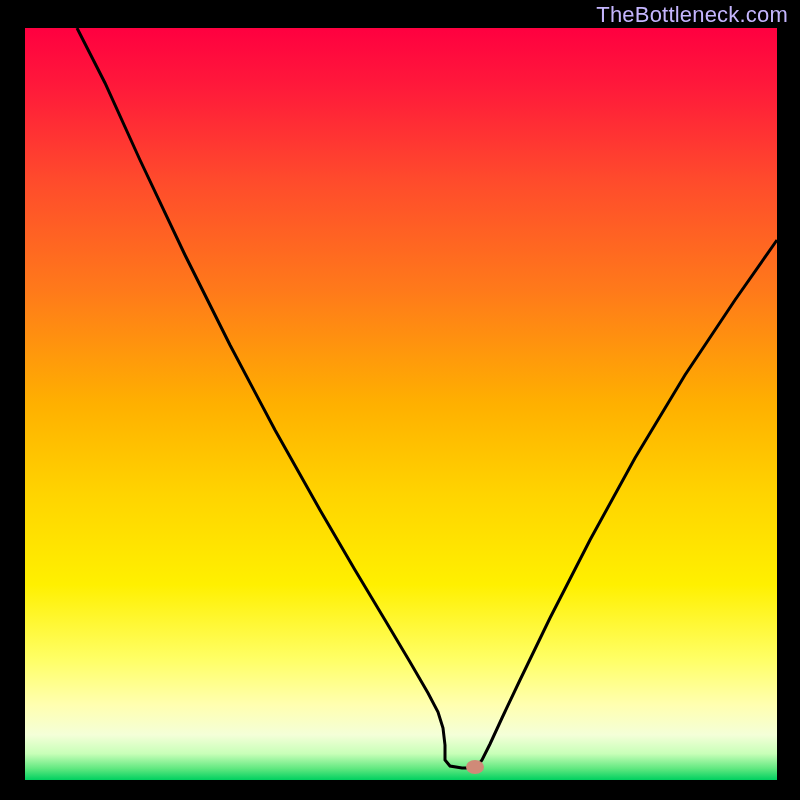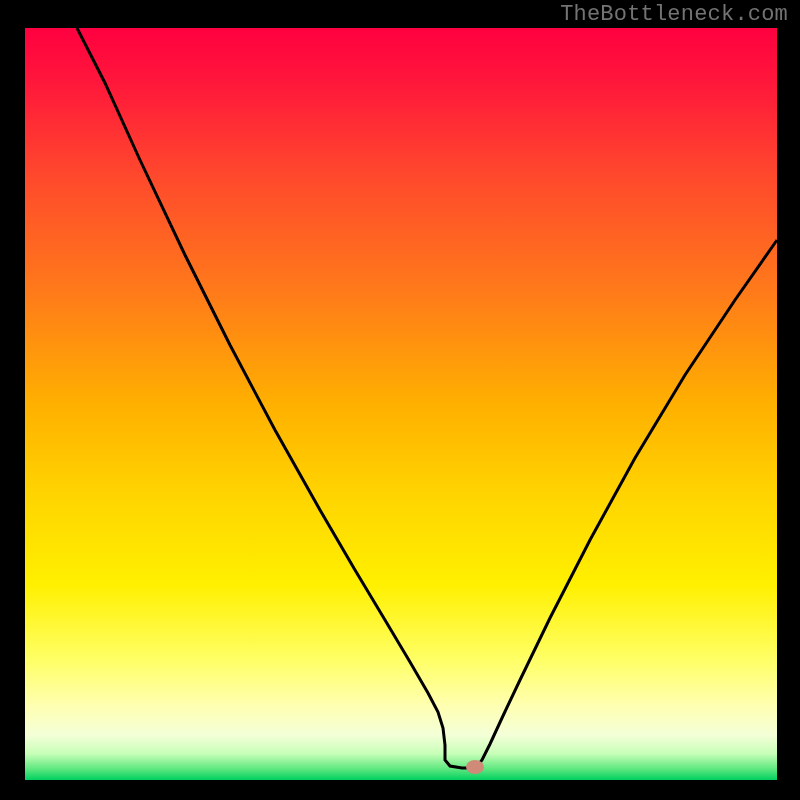--- a/index.html
+++ b/index.html
@@ -14,26 +14,25 @@
   .frame {
     position: relative;
     width: 800px;
     height: 800px;
     background: #000;
   }
   .watermark {
     position: absolute;
     top: 2px;
     right: 12px;
-    color: #737373;
+    color: #c4b5fd;
     font-size: 22px;
     font-weight: 500;
     letter-spacing: 0.2px;
     user-select: none;
-    font-family: Liberation Mono, monospace;
   }
   svg {
     position: absolute;
     top: 0;
     left: 0;
   }
 </style>
 </head>
 <body>
 

